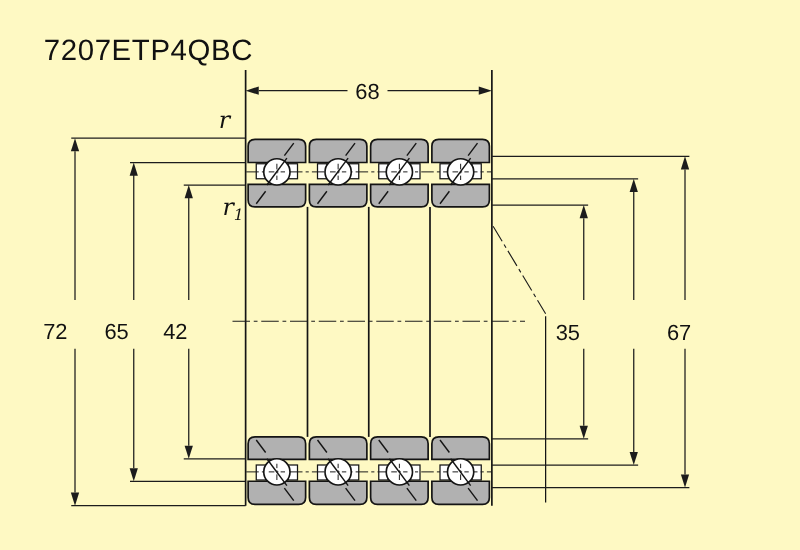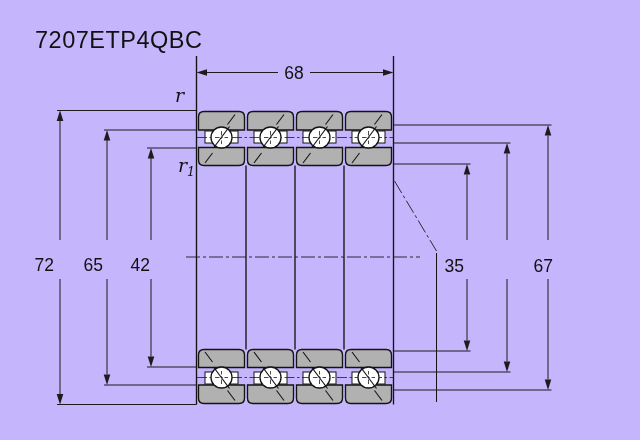--- a/index.html
+++ b/index.html
@@ -1,16 +1,16 @@
 <!DOCTYPE html>
 <html><head>
 <meta charset="utf-8">
 <style>
   html,body{margin:0;padding:0;background:#fff;}
-  #stage{position:relative;width:640px;height:440px;background:#c4b5fd;overflow:hidden;
+  #stage{position:relative;width:640px;height:440px;background:#fef9c3;overflow:hidden;
          font-family:"Liberation Sans",sans-serif;text-align:center;}
   svg{position:absolute;left:0;top:0;}
   .dimline{stroke:#1c1c1c;stroke-width:1;fill:none;}
   .extline{stroke:#1c1c1c;stroke-width:1;fill:none;}
   .geo{stroke:#141414;stroke-width:1.35;fill:none;}
   .thin{stroke:#141414;stroke-width:1;fill:none;}
   .arrow{fill:#1c1c1c;stroke:none;}
   .ring{fill:#b1b1b1;stroke:#141414;stroke-width:1.35;}
   .cage{fill:#ffffff;stroke:#141414;stroke-width:1;}
   .ball{fill:#ffffff;stroke:#141414;stroke-width:1.3;}

